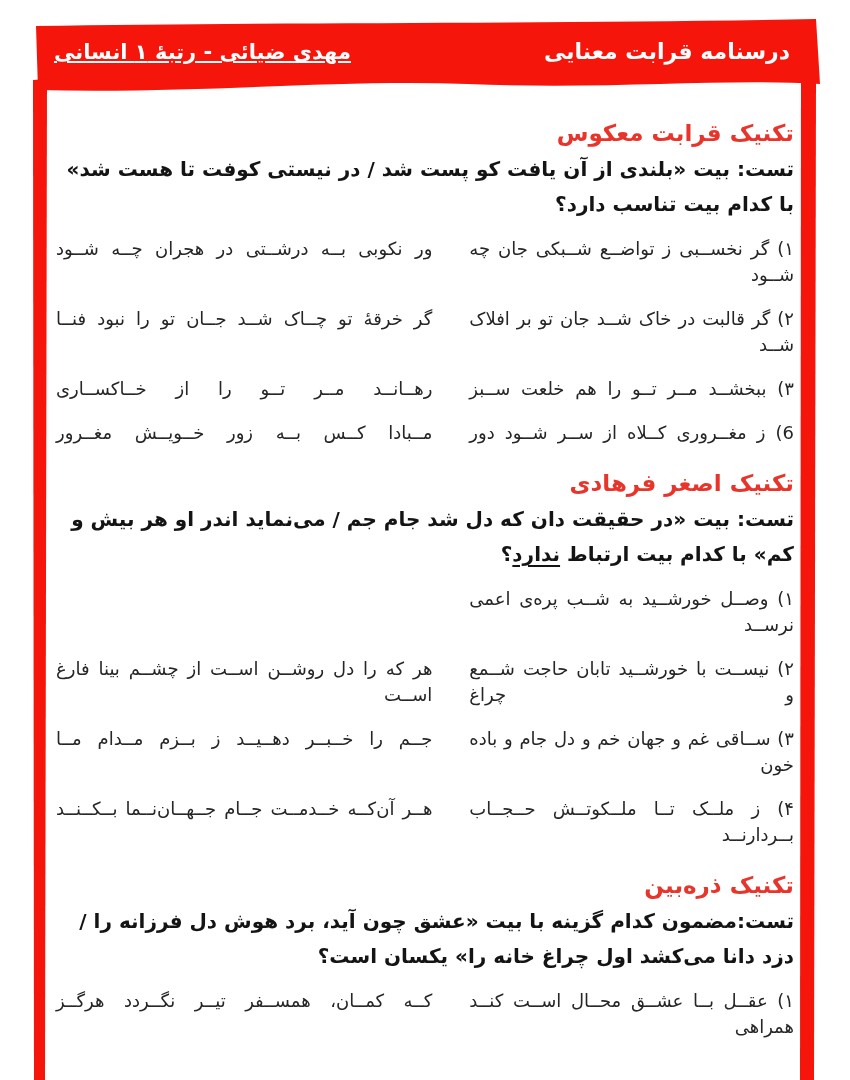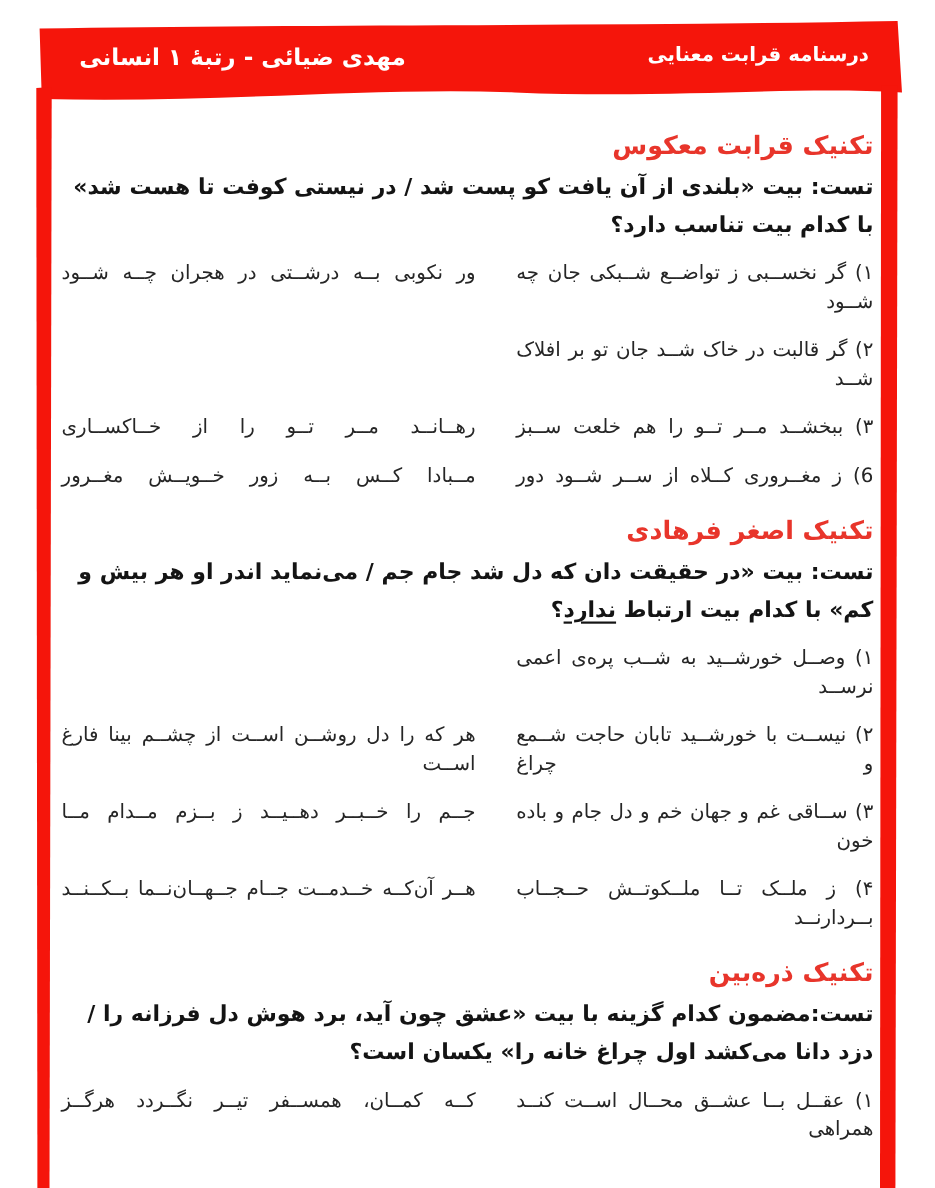--- a/index.html
+++ b/index.html
@@ -2,22 +2,22 @@
 <html lang="fa" dir="rtl"><head>
 <meta charset="utf-8">
 <style>
   html,body{margin:0;padding:0;background:#ffffff;}
   .page{
     position:relative;width:850px;height:1080px;background:#ffffff;overflow:hidden;
     font-family:"DejaVu Sans",sans-serif;direction:rtl;
   }
   .border-svg{position:absolute;left:0;top:0;width:850px;height:1080px;pointer-events:none;}
   .hdr-text{position:absolute;color:#ffffff;font-weight:bold;white-space:nowrap;}
-  .hdr-right{top:39px;right:60px;font-size:18px;}
-  .hdr-left{top:40px;left:72px;font-size:21px;}
+  .hdr-right{top:39px;right:60px;font-size:22px;}
+  .hdr-left{top:40px;left:54px;font-size:21px;text-decoration:underline;}
   .content{position:absolute;top:92px;right:56px;left:56px;direction:rtl;}
   .title-wrap{position:relative;width:252px;height:78px;margin:26px auto 0;}
   .title-wrap svg{position:absolute;left:0;top:0;}
   .title-text{
     position:absolute;left:0;right:0;top:0;bottom:12px;
     display:flex;align-items:center;justify-content:center;
     color:#ee1c15;font-weight:bold;font-size:23px;white-space:nowrap;
   }
   .section{margin-top:26px;}
   .section.first{margin-top:30px;}
@@ -52,20 +52,21 @@
     <div class="section first">
       <div class="sec-heading">تکنیک قرابت معکوس</div>
       <p class="question"><span>تست: بیت «بلندی از آن یافت کو پست شد / در نیستی کوفت تا هست شد» با کدام بیت تناسب دارد؟</span><span class="u"></span><span></span></p>
       <div class="options">
         <div class="opt-row">
           <div class="verse-r">۱) گر نخســبی ز تواضــع شــبکی جان چه شــود</div>
           <div class="verse-l">ور نکوبی بــه درشــتی در هجران چــه شــود</div>
         </div>
         <div class="opt-row">
           <div class="verse-r">۲) گر قالبت در خاک شــد جان تو بر افلاک شــد</div>
+          <div class="verse-l">گر خرقهٔ تو چــاک شــد جــان تو را نبود فنــا</div>
         </div>
         <div class="opt-row">
           <div class="verse-r">۳) ببخشــد مــر تــو را هم خلعت ســبز</div>
           <div class="verse-l">رهــانــد مــر تــو را از خــاکســاری</div>
         </div>
         <div class="opt-row">
           <div class="verse-r">6) ز مغــروری کــلاه از ســر شــود دور</div>
           <div class="verse-l">مــبادا کــس بــه زور خــویــش مغــرور</div>
         </div>
       </div>

